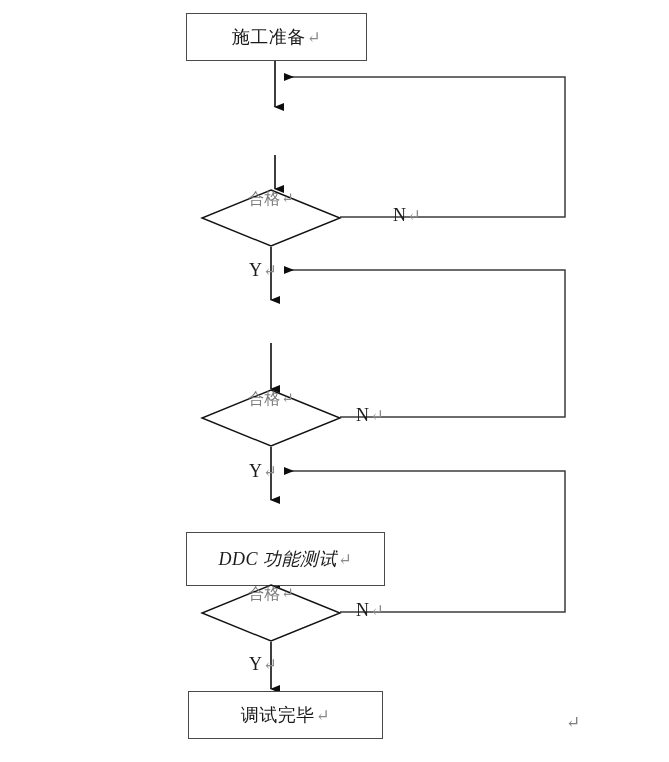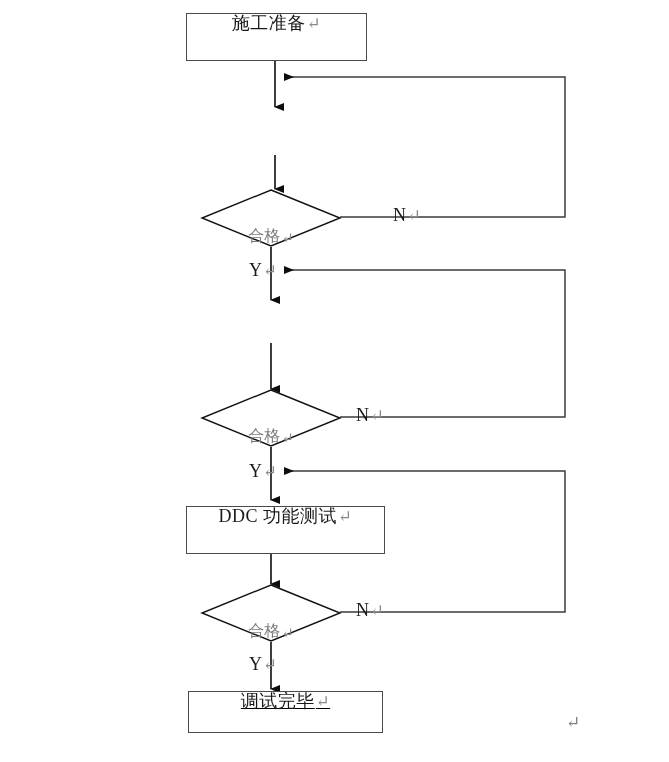--- a/index.html
+++ b/index.html
@@ -24,20 +24,21 @@
   svg.edges {
     position: absolute;
     left: 0; top: 0;
     width: 669px;
     height: 762px;
     overflow: visible;
   }
   .node {
     position: absolute;
     display: flex;
+    align-items: center;
     justify-content: center;
     background: #ffffff;
   }
   .proc {
     border: 1px solid #4a4a4a;
   }
   .proc .label {
     font-size: 18px;
     color: #1a1a1a;
     white-space: nowrap;
@@ -48,21 +49,21 @@
     position: absolute;
     display: block;
   }
   .diamond-wrap svg { display: block; overflow: visible; }
   .diamond-label {
     position: absolute;
     left: 0; top: 0;
     width: 100%;
     height: 100%;
     display: flex;
-    align-items: flex-end;
+    align-items: flex-start;
     justify-content: center;
     font-size: 16px;
     color: #7d7d7d;
     white-space: nowrap;
     pointer-events: none;
   }
   .edge-label {
     position: absolute;
     font-size: 18px;
     color: #1a1a1a;
@@ -140,37 +141,37 @@
     <div class="diamond-label">
         <span>合格</span>
         <span class="ret">↵</span>
       </div>
   </div>
 
   <div class="edge-label" style="left:356px; top:406px;"><span>N</span><span class="ret">↵</span></div>
 
   <div class="edge-label" style="left:249px; top:462px;"><span>Y</span><span class="ret">↵</span></div>
 
-  <div class="node proc" style="left:186px; top:506px; width:199px; height:48px;">
+  <div class="node proc" style="left:186px; top:532px; width:199px; height:54px;font-style:italic;">
     <span class="label"><span>DDC 功能测试</span><span class="ret">↵</span></span>
   </div>
 
   <div class="diamond-wrap" style="left:201px; top:584px; width:140px; height:58px;">
     <svg viewBox="0 0 140 58" xmlns="http://www.w3.org/2000/svg">
       <polygon points="70,1 139,29 70,57 1,29" fill="#ffffff" stroke="#111111" stroke-width="1.4"></polygon>
     </svg>
     <div class="diamond-label">
         <span>合格</span>
         <span class="ret">↵</span>
       </div>
   </div>
 
   <div class="edge-label" style="left:356px; top:601px;"><span>N</span><span class="ret">↵</span></div>
 
   <div class="edge-label" style="left:249px; top:655px;"><span>Y</span><span class="ret">↵</span></div>
 
-  <div class="node proc" style="left:188px; top:691px; width:195px; height:42px;text-decoration:underline;">
+  <div class="node proc" style="left:188px; top:691px; width:195px; height:48px;">
     <span class="label"><span>调试完毕</span><span class="ret">↵</span></span>
   </div>
 
   <div class="pilcrow-mark" style="left:566px; top:714px;">↵</div>
 
 </div>
 
 </body></html>

